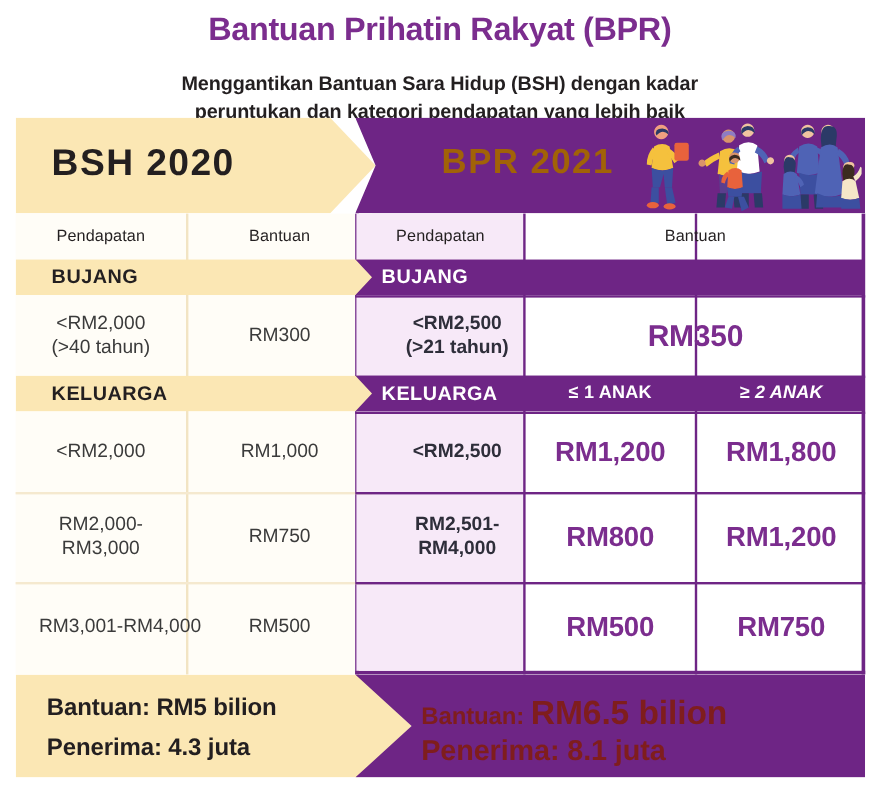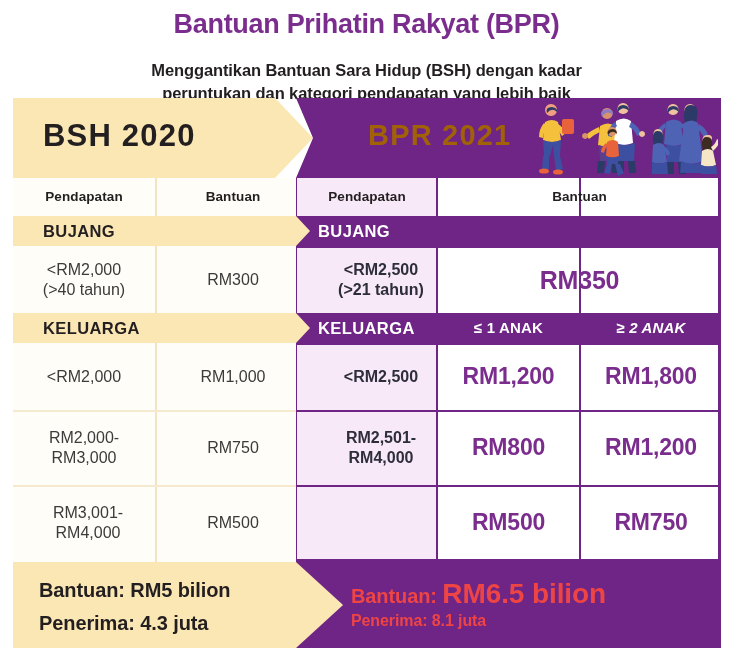--- a/index.html
+++ b/index.html
@@ -138,21 +138,21 @@
   #anak-1 { left: 425px; width: 141px; }
   #anak-2 { left: 568px; width: 140px; font-style: italic; }
 
   
   .cell {
     position: absolute;
     display: flex; align-items: center; justify-content: center;
     text-align: center; box-sizing: border-box; line-height: 1.2;
   }
   .hdr {
-    font-size: 13.5px; font-weight: bold; color: #231F20; letter-spacing: 0.1px;
+    font-size: 13.5px; font-weight: normal; color: #231F20; letter-spacing: 0.1px;
   }
   .bsh-income { font-size: 16px; color: #3B3B3B; }
   .bsh-amount { font-size: 16px; color: #3B3B3B; }
   .bpr-income { font-size: 16px; font-weight: bold; color: #2E2E3A; padding-left: 28px; }
   .bpr-amount { font-size: 23px; font-weight: bold; color: #7B2D8E; letter-spacing: -0.2px; }
   .bpr-amount-big { font-size: 25px; font-weight: bold; color: #7B2D8E; letter-spacing: -0.2px; }
 
   
   #footer { position: absolute; left: 0; top: 464px; width: 708px; height: 86px; }
   #footer-left {
@@ -163,26 +163,26 @@
   #footer-right {
     position: absolute; left: 283px; top: 0; width: 425px; height: 86px;
     background: #6E2585;
     clip-path: polygon(0 0, 425px 0, 425px 86px, 0 86px, 47px 43px);
   }
   .foot-line-left {
     position: absolute; left: 26px; font-size: 20px; font-weight: bold;
     color: #231F20; letter-spacing: -0.1px;
   }
   .foot-line-right {
-    position: absolute; left: 338px; color: #ef4444; font-weight: bold;
+    position: absolute; left: 338px; color: #7f1d1d; font-weight: bold;
     letter-spacing: -0.1px; white-space: nowrap;
   }
   #foot-bantuan-right { top: 16px; font-size: 20px; }
   #foot-bantuan-right .big { font-size: 28px; }
-  #foot-penerima-right { top: 50px; font-size: 16px; }
+  #foot-penerima-right { top: 50px; font-size: 24px; }
 </style>
 </head>
 <body>
 
 <div id="title-block">
   <h1 id="main-title">Bantuan Prihatin Rakyat (BPR)</h1>
   <div class="subtitle-line" id="subtitle-1">Menggantikan Bantuan Sara Hidup (BSH) dengan kadar</div>
   <div class="subtitle-line" id="subtitle-2">peruntukan dan kategori pendapatan yang lebih baik</div>
 </div>
 
@@ -331,21 +331,21 @@
     <div class="cell bsh-amount" style="left:143px;top:232px;width:154px;height:75px;">RM750</div>
     <div class="cell bpr-income" style="left:284px;top:232px;width:140px;height:75px;flex-direction:column;">
       <span>RM2,501-</span>
       <span>RM4,000</span>
     </div>
     <div class="cell bpr-amount" style="left:425px;top:232px;width:141px;height:75px;">RM800</div>
     <div class="cell bpr-amount" style="left:568px;top:232px;width:140px;height:75px;">RM1,200</div>
 
     <div class="hline-left" style="top:307px;"></div>
     <div class="hline-right" style="top:307px;"></div>
-    <div class="cell bsh-income" style="left:4px;top:307px;width:142px;height:75px;flex-direction:column;">
+    <div class="cell bsh-income" style="left:16px;top:307px;width:142px;height:75px;flex-direction:row;">
       <span>RM3,001-</span>
       <span>RM4,000</span>
     </div>
     <div class="cell bsh-amount" style="left:143px;top:307px;width:154px;height:75px;">RM500</div>
     <div class="cell bpr-amount" style="left:425px;top:307px;width:141px;height:75px;">RM500</div>
     <div class="cell bpr-amount" style="left:568px;top:307px;width:140px;height:75px;">RM750</div>
   </div>
 
   <div id="footer">
     <div id="footer-left"></div>

